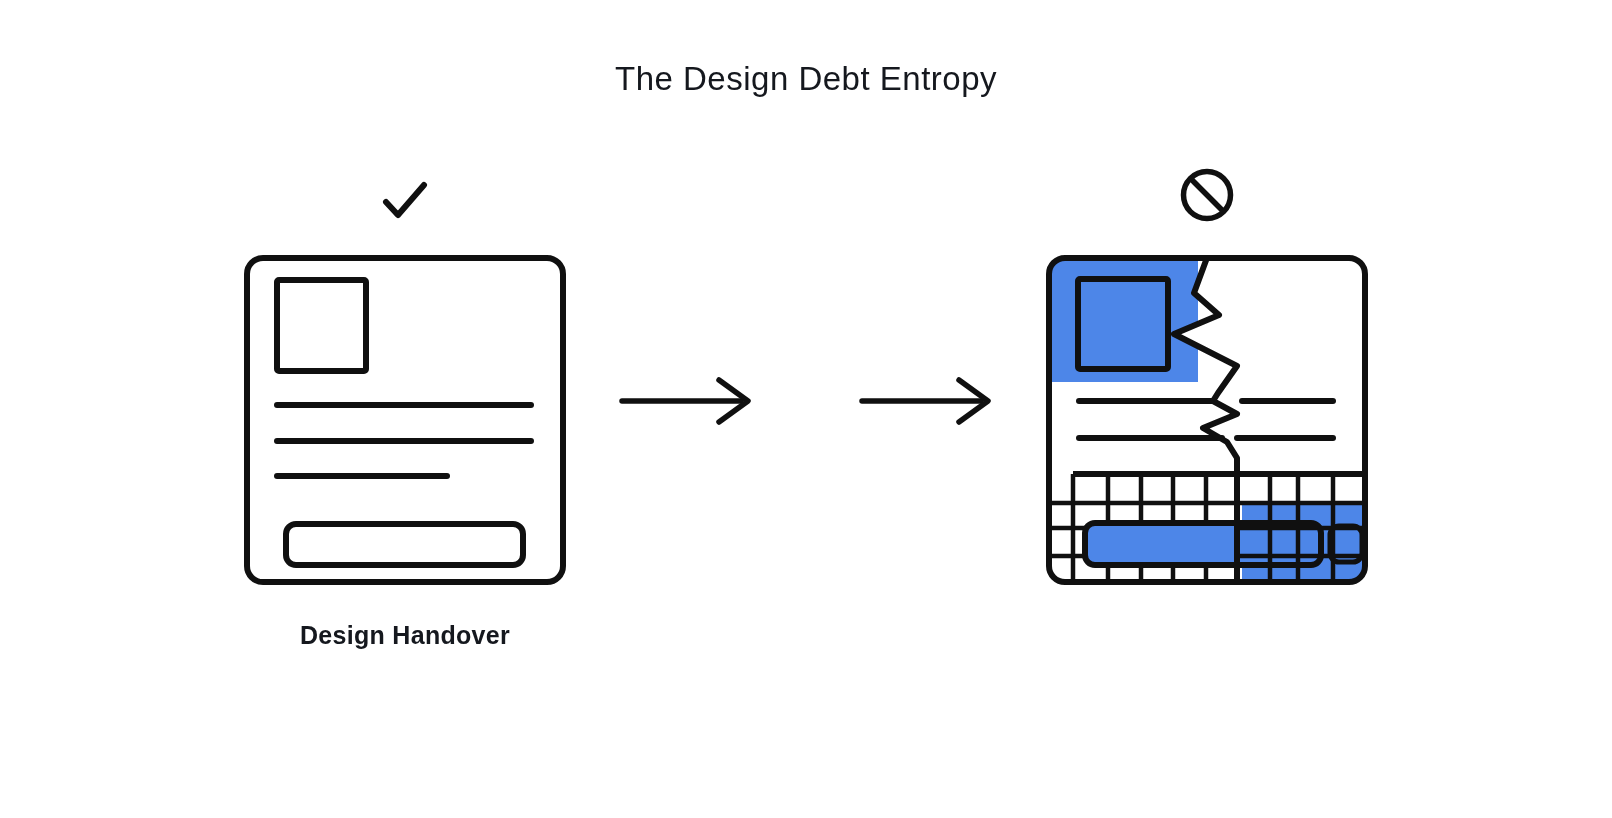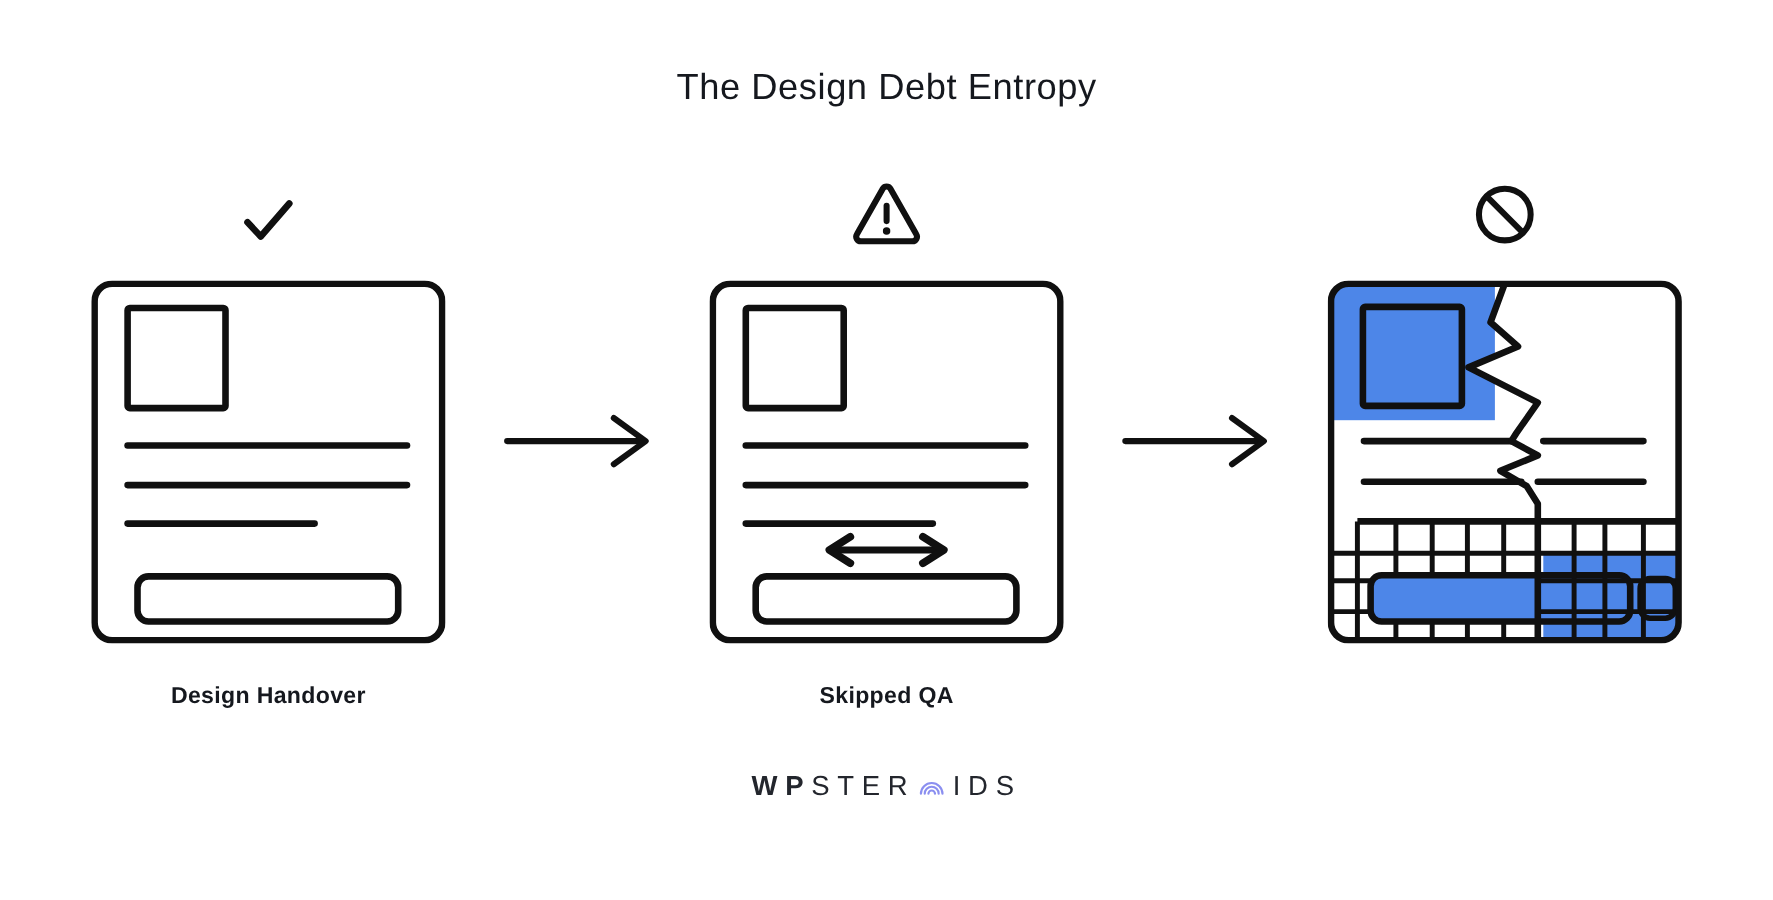--- a/index.html
+++ b/index.html
@@ -28,21 +28,21 @@
   }
   .column{width:322px;display:flex;flex-direction:column;align-items:center;}
   .icon-slot{
     height:115px;width:100%;
     display:flex;align-items:flex-end;justify-content:center;
     padding-bottom:32px;
   }
   .card{width:322px;height:330px;display:block;}
   .step-label{
     margin-top:36px;
-    font-size:21px;font-weight:700;letter-spacing:.3px;color:var(--text);
+    font-size:25px;font-weight:700;letter-spacing:.3px;color:var(--text);
     white-space:nowrap;
   }
   .gap{
     width:240px;height:445px;
     display:flex;justify-content:center;align-items:flex-start;
     padding-top:233px;
   }
   .logo-row{
     margin-top:56px;
     display:flex;align-items:center;justify-content:center;
@@ -80,43 +80,20 @@
       <div class="step-label">Design Handover</div>
     </div>
 
     <div class="gap">
       <svg width="135" height="56" viewBox="0 0 135 56">
         <path class="ink" d="M3,28 H122" stroke-width="5.5" stroke-linecap="round"></path>
         <path class="ink" d="M100,7 L129,28 L100,49" fill="none" stroke-width="5.5" stroke-linecap="round" stroke-linejoin="round"></path>
       </svg>
     </div>
 
-    <div class="column">
-      <div class="icon-slot">
-        <svg width="64" height="58" viewBox="0 0 64 58">
-          <path class="ink" d="M28.5,6.5 a4.2,4.2 0 0 1 7,0 L59,48 a4.2,4.2 0 0 1 -3.6,6.4 H8.6 A4.2,4.2 0 0 1 5,48 Z" fill="none" stroke-width="5.5" stroke-linejoin="round"></path>
-          <path class="ink" d="M32,22 V36" stroke-width="5.5" stroke-linecap="round"></path>
-          <circle cx="32" cy="45" r="3.4" fill="var(--ink)"></circle>
-        </svg>
-      </div>
-      <svg class="card" viewBox="0 0 322 330">
-        <rect x="3" y="3" width="316" height="324" rx="16" fill="#ffffff" class="ink" stroke-width="6"></rect>
-        <rect x="33" y="25" width="89" height="91" rx="2" fill="none" class="ink" stroke-width="6"></rect>
-        <path class="ink" d="M33,150 H287" stroke-width="6" stroke-linecap="round"></path>
-        <path class="ink" d="M33,186 H287" stroke-width="6" stroke-linecap="round"></path>
-        <path class="ink" d="M33,221 H203" stroke-width="6" stroke-linecap="round"></path>
-        <g>
-          <path class="ink" d="M116,245 H206" stroke-width="6.5" stroke-linecap="round"></path>
-          <path class="ink" d="M128,233 L109,245 L128,257" fill="none" stroke-width="7" stroke-linecap="round" stroke-linejoin="round"></path>
-          <path class="ink" d="M194,233 L213,245 L194,257" fill="none" stroke-width="7" stroke-linecap="round" stroke-linejoin="round"></path>
-        </g>
-        <rect x="42" y="269" width="237" height="41" rx="10" fill="#ffffff" class="ink" stroke-width="6"></rect>
-      </svg>
-      <div class="step-label">Skipped QA</div>
-    </div>
 
     <div class="gap">
       <svg width="135" height="56" viewBox="0 0 135 56">
         <path class="ink" d="M3,28 H122" stroke-width="5.5" stroke-linecap="round"></path>
         <path class="ink" d="M100,7 L129,28 L100,49" fill="none" stroke-width="5.5" stroke-linecap="round" stroke-linejoin="round"></path>
       </svg>
     </div>
 
     <div class="column">
       <div class="icon-slot">
@@ -157,24 +134,14 @@
 
           <path class="ink" d="M27,219 H322" stroke-width="6" fill="none"></path>
           <path class="ink" d="M162,0 L148,38 L173,60 L128,79 L191,111 L172,138 L167,146 L191,159 L157,173 L181,187 L191,203 L191,330" fill="none" stroke-width="6" stroke-linejoin="round"></path>
         </g>
         <rect x="3" y="3" width="316" height="324" rx="16" fill="none" class="ink" stroke-width="6"></rect>
       </svg>
     </div>
 
   </div>
 
-  <div class="logo-row">
-    <span class="bold">WP</span>
-      <span class="light">STER</span>
-      <svg class="logo-o" viewBox="0 0 30 30">
-      <path d="M4.5,21 A10.5,10.5 0 1 1 25.5,21" fill="none" stroke="var(--arc)" stroke-width="2.1" stroke-linecap="round"></path>
-      <path d="M8.2,21 A6.8,6.8 0 1 1 21.8,21" fill="none" stroke="var(--arc)" stroke-width="2.1" stroke-linecap="round"></path>
-      <path d="M11.8,21 A3.2,3.2 0 1 1 18.2,21" fill="none" stroke="var(--arc)" stroke-width="2.1" stroke-linecap="round"></path>
-    </svg>
-      <span class="light">IDS</span>
-  </div>
 
 </div>
 
 </body></html>

